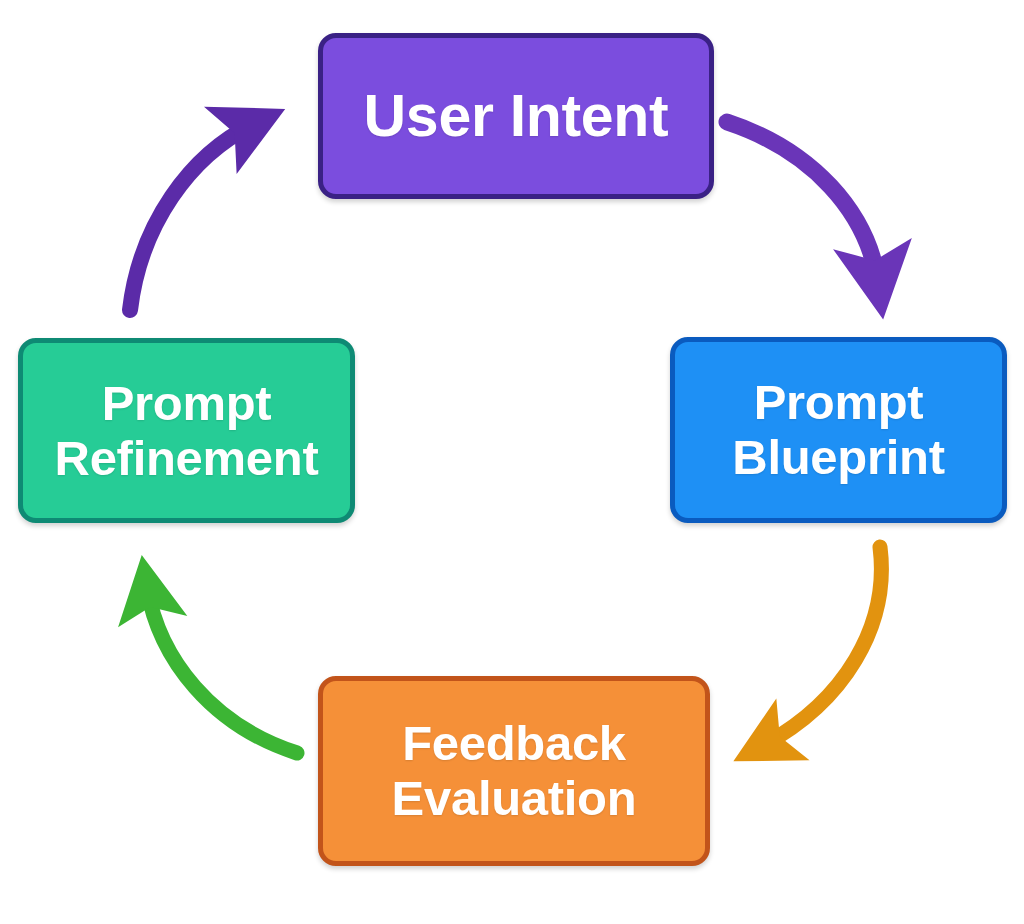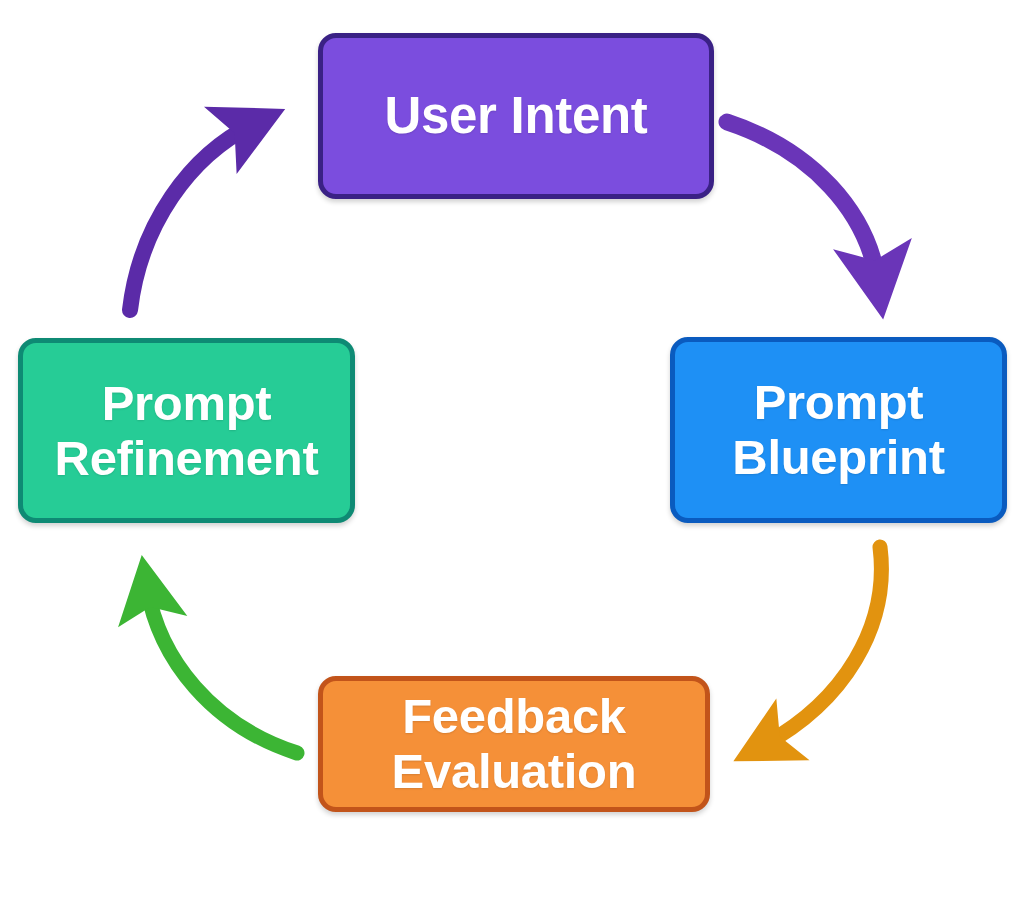--- a/index.html
+++ b/index.html
@@ -51,21 +51,21 @@
 
   
   #node-user-intent {
     left: 318px;
     top: 33px;
     width: 396px;
     height: 166px;
     background: #7B4DDE;
     border-color: #3A2185;
   }
-  #node-user-intent .node-label { font-size: 51px; }
+  #node-user-intent .node-label { font-size: 59px; }
 
   
   #node-prompt-blueprint {
     left: 670px;
     top: 337px;
     width: 337px;
     height: 186px;
     background: #1E90F5;
     border-color: #0A5BBF;
   }
@@ -80,21 +80,21 @@
     background: #26CC96;
     border-color: #0E8A74;
   }
   #node-prompt-refinement .node-label { font-size: 49px; }
 
   
   #node-feedback-evaluation {
     left: 318px;
     top: 676px;
     width: 392px;
-    height: 136px;
+    height: 190px;
     background: #F59038;
     border-color: #C2541A;
   }
   #node-feedback-evaluation .node-label { font-size: 49px; }
 </style>
 </head>
 <body>
 
 <div id="canvas">
 

